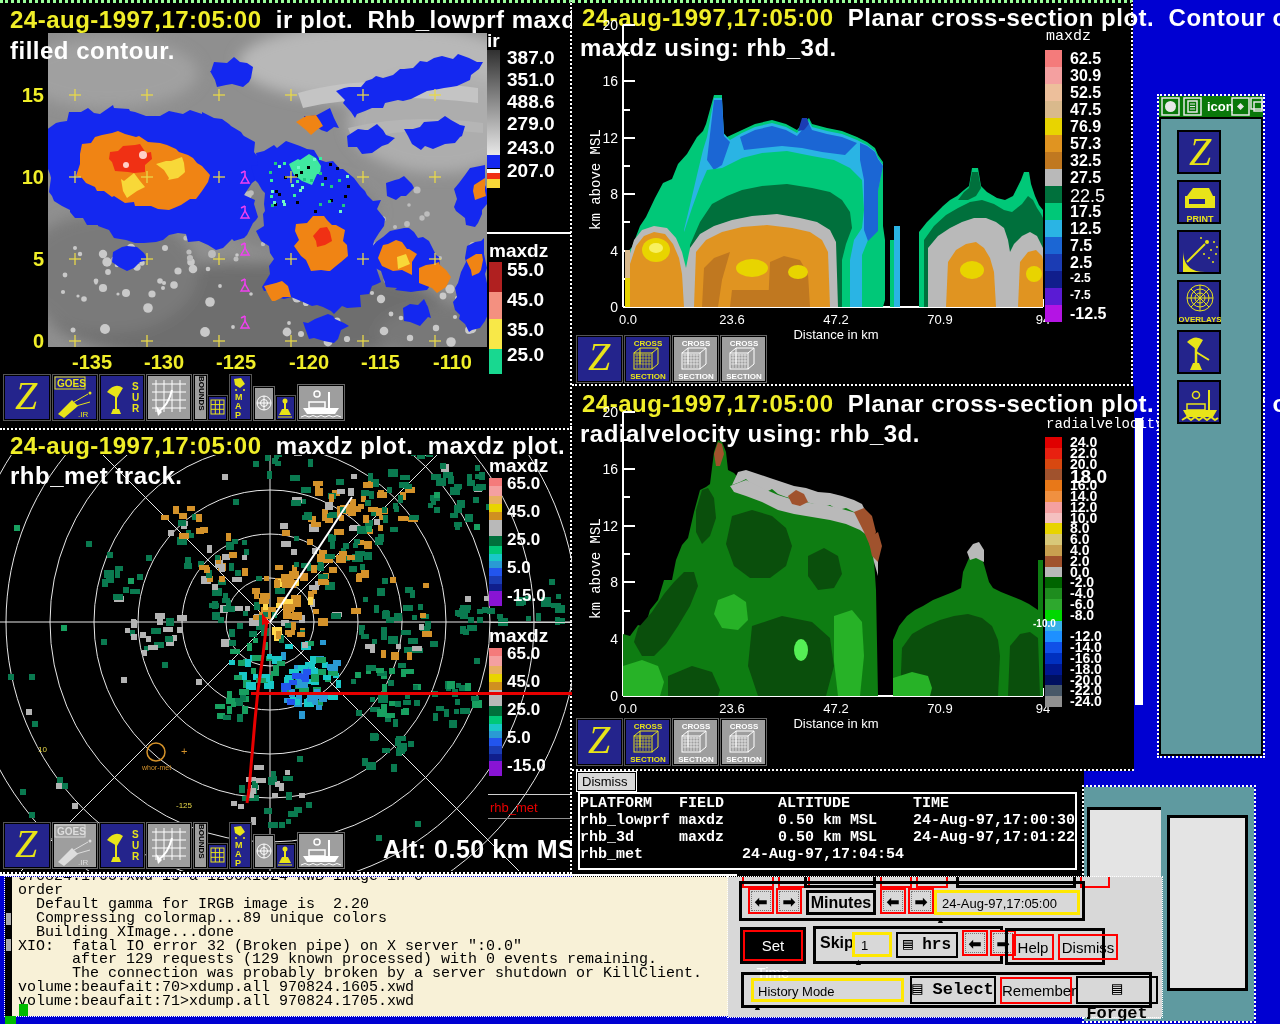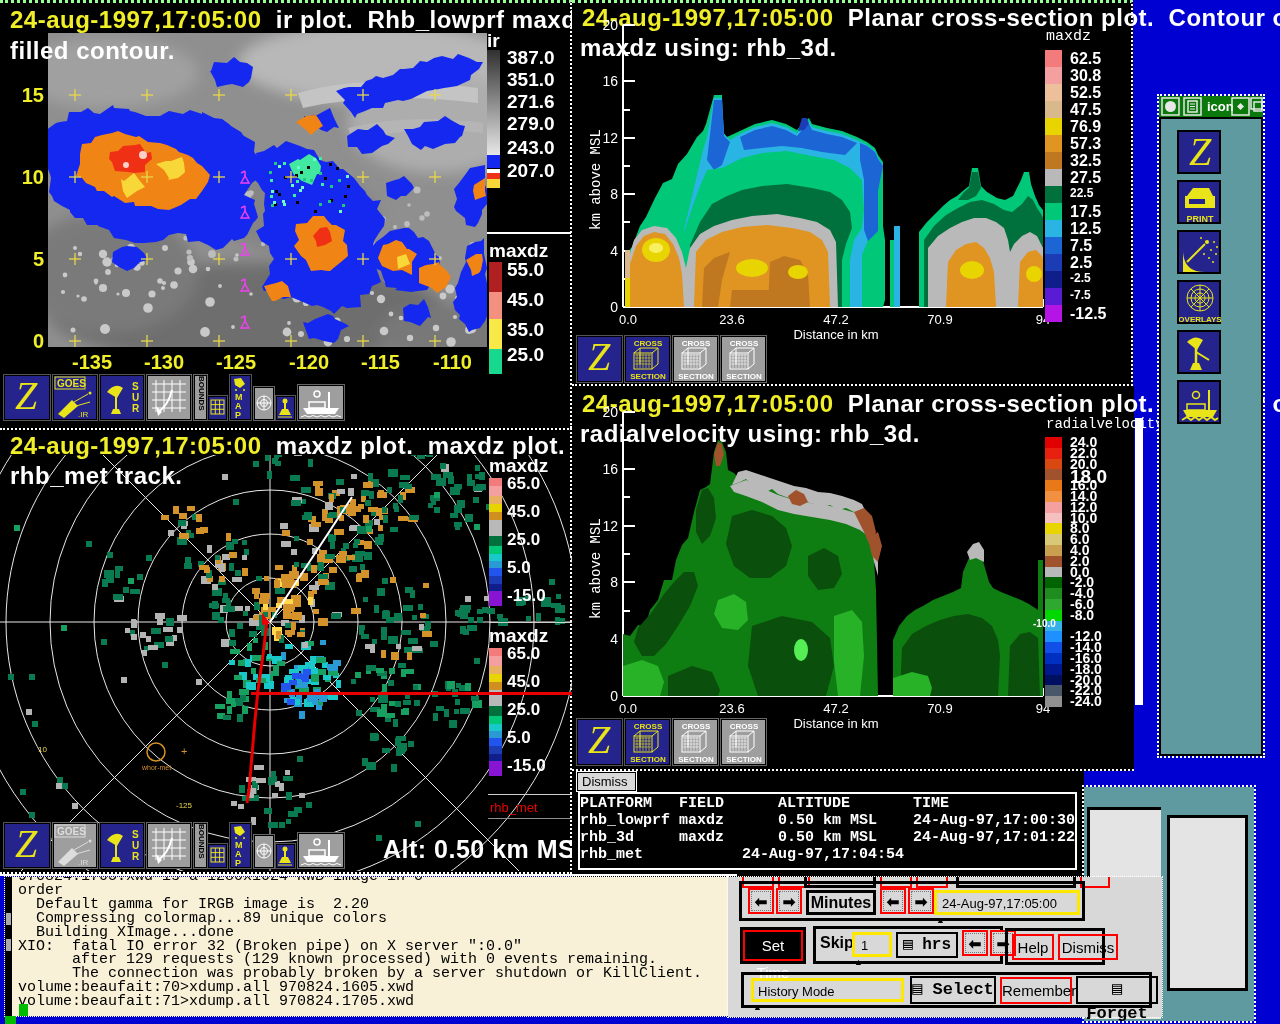--- a/index.html
+++ b/index.html
@@ -367,21 +367,21 @@
 <div class="abs y" style="left:361px;top:351px;font-size:20px;font-weight:bold">-115</div>
 <div class="abs y" style="left:433px;top:351px;font-size:20px;font-weight:bold">-110</div>
 <div class="abs w" style="left:487px;top:30px;font-size:19px;font-weight:bold">ir</div>
 <div class="abs" style="left:487px;top:50px;width:13px;height:105px;background:linear-gradient(#303030,#e8e8e8)"></div>
 <div class="abs" style="left:487px;top:155px;width:13px;height:13px;background:#1428f0"></div>
 <div class="abs" style="left:487px;top:169px;width:13px;height:4px;background:#fff"></div>
 <div class="abs" style="left:487px;top:173px;width:13px;height:6px;background:#f03014"></div>
 <div class="abs" style="left:487px;top:179px;width:13px;height:9px;background:#f8d838"></div>
 <div class="cl" style="left:507px;top:47px">387.0</div>
 <div class="cl" style="left:507px;top:69px">351.0</div>
-<div class="cl" style="left:507px;top:91px">271.6</div>
+<div class="cl" style="left:507px;top:91px">488.6</div>
 <div class="cl" style="left:507px;top:113px">279.0</div>
 <div class="cl" style="left:507px;top:137px">243.0</div>
 <div class="cl" style="left:507px;top:160px">207.0</div>
 <div class="abs" style="left:487px;top:232px;width:84px;height:2px;background:#fff"></div>
 <div class="abs w" style="left:489px;top:240px;font-size:19px;font-weight:bold">maxdz</div>
 <div class="abs" style="left:489px;top:262px;width:13px;height:30px;background:#b02020"></div>
 <div class="abs" style="left:489px;top:292px;width:13px;height:27px;background:#f49080"></div>
 <div class="abs" style="left:489px;top:319px;width:13px;height:30px;background:#f8e848"></div>
 <div class="abs" style="left:489px;top:349px;width:13px;height:25px;background:#18d890"></div>
 <div class="cl" style="left:507px;top:259px">55.0</div>
@@ -1373,28 +1373,28 @@
 <div class="abs" style="left:1045px;top:169px;width:17px;height:17px;background:#b9b9b9"></div>
 <div class="abs" style="left:1045px;top:186px;width:17px;height:17px;background:#00703c"></div>
 <div class="abs" style="left:1045px;top:203px;width:17px;height:17px;background:#00c878"></div>
 <div class="abs" style="left:1045px;top:220px;width:17px;height:17px;background:#2ab4e4"></div>
 <div class="abs" style="left:1045px;top:237px;width:17px;height:17px;background:#1b66d4"></div>
 <div class="abs" style="left:1045px;top:254px;width:17px;height:17px;background:#1b3cb4"></div>
 <div class="abs" style="left:1045px;top:271px;width:17px;height:17px;background:#101e8c"></div>
 <div class="abs" style="left:1045px;top:288px;width:17px;height:17px;background:#5a1bd4"></div>
 <div class="abs" style="left:1045px;top:305px;width:17px;height:17px;background:#b414e4"></div>
 <div class="abs w" style="left:1070px;top:50px;font-size:16px;font-weight:bold">62.5</div>
-<div class="abs w" style="left:1070px;top:67px;font-size:16px;font-weight:bold">30.8</div>
+<div class="abs w" style="left:1070px;top:67px;font-size:16px;font-weight:bold">30.9</div>
 <div class="abs w" style="left:1070px;top:84px;font-size:16px;font-weight:bold">52.5</div>
 <div class="abs w" style="left:1070px;top:101px;font-size:16px;font-weight:bold">47.5</div>
 <div class="abs w" style="left:1070px;top:118px;font-size:16px;font-weight:bold">76.9</div>
 <div class="abs w" style="left:1070px;top:135px;font-size:16px;font-weight:bold">57.3</div>
 <div class="abs w" style="left:1070px;top:152px;font-size:16px;font-weight:bold">32.5</div>
 <div class="abs w" style="left:1070px;top:169px;font-size:16px;font-weight:bold">27.5</div>
-<div class="abs w" style="left:1070px;top:186px;font-size:12px;font-weight:bold">22.5</div>
+<div class="abs w" style="left:1070px;top:186px;font-size:18px;font-weight:normal">22.5</div>
 <div class="abs w" style="left:1070px;top:203px;font-size:16px;font-weight:bold">17.5</div>
 <div class="abs w" style="left:1070px;top:220px;font-size:16px;font-weight:bold">12.5</div>
 <div class="abs w" style="left:1070px;top:237px;font-size:16px;font-weight:bold">7.5</div>
 <div class="abs w" style="left:1070px;top:254px;font-size:16px;font-weight:bold">2.5</div>
 <div class="abs w" style="left:1070px;top:271px;font-size:12px;font-weight:bold">-2.5</div>
 <div class="abs w" style="left:1070px;top:288px;font-size:12px;font-weight:bold">-7.5</div>
 <div class="abs w" style="left:1070px;top:305px;font-size:16px;font-weight:bold">-12.5</div>
 <div class="abs" style="left:577px;top:336px;width:45px;height:46px;background:#24248c;border:1px solid #000;outline:1px solid #555"><svg width="42" height="43" viewBox="0 0 42 43">
       <text x="21" y="33" text-anchor="middle" font-family="Liberation Serif,serif" font-style="italic" font-size="40" fill="#e8e419">Z</text>
     </svg></div>

